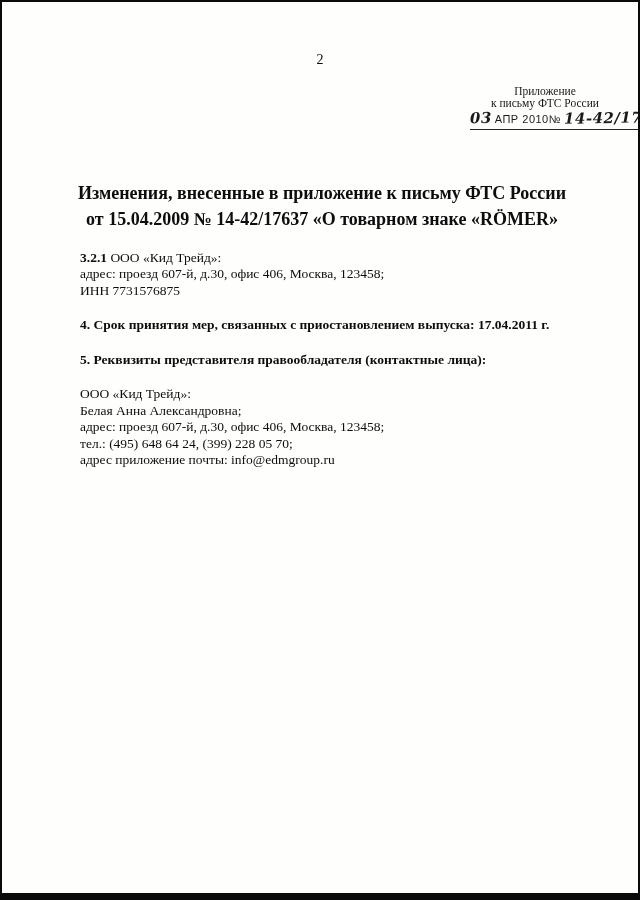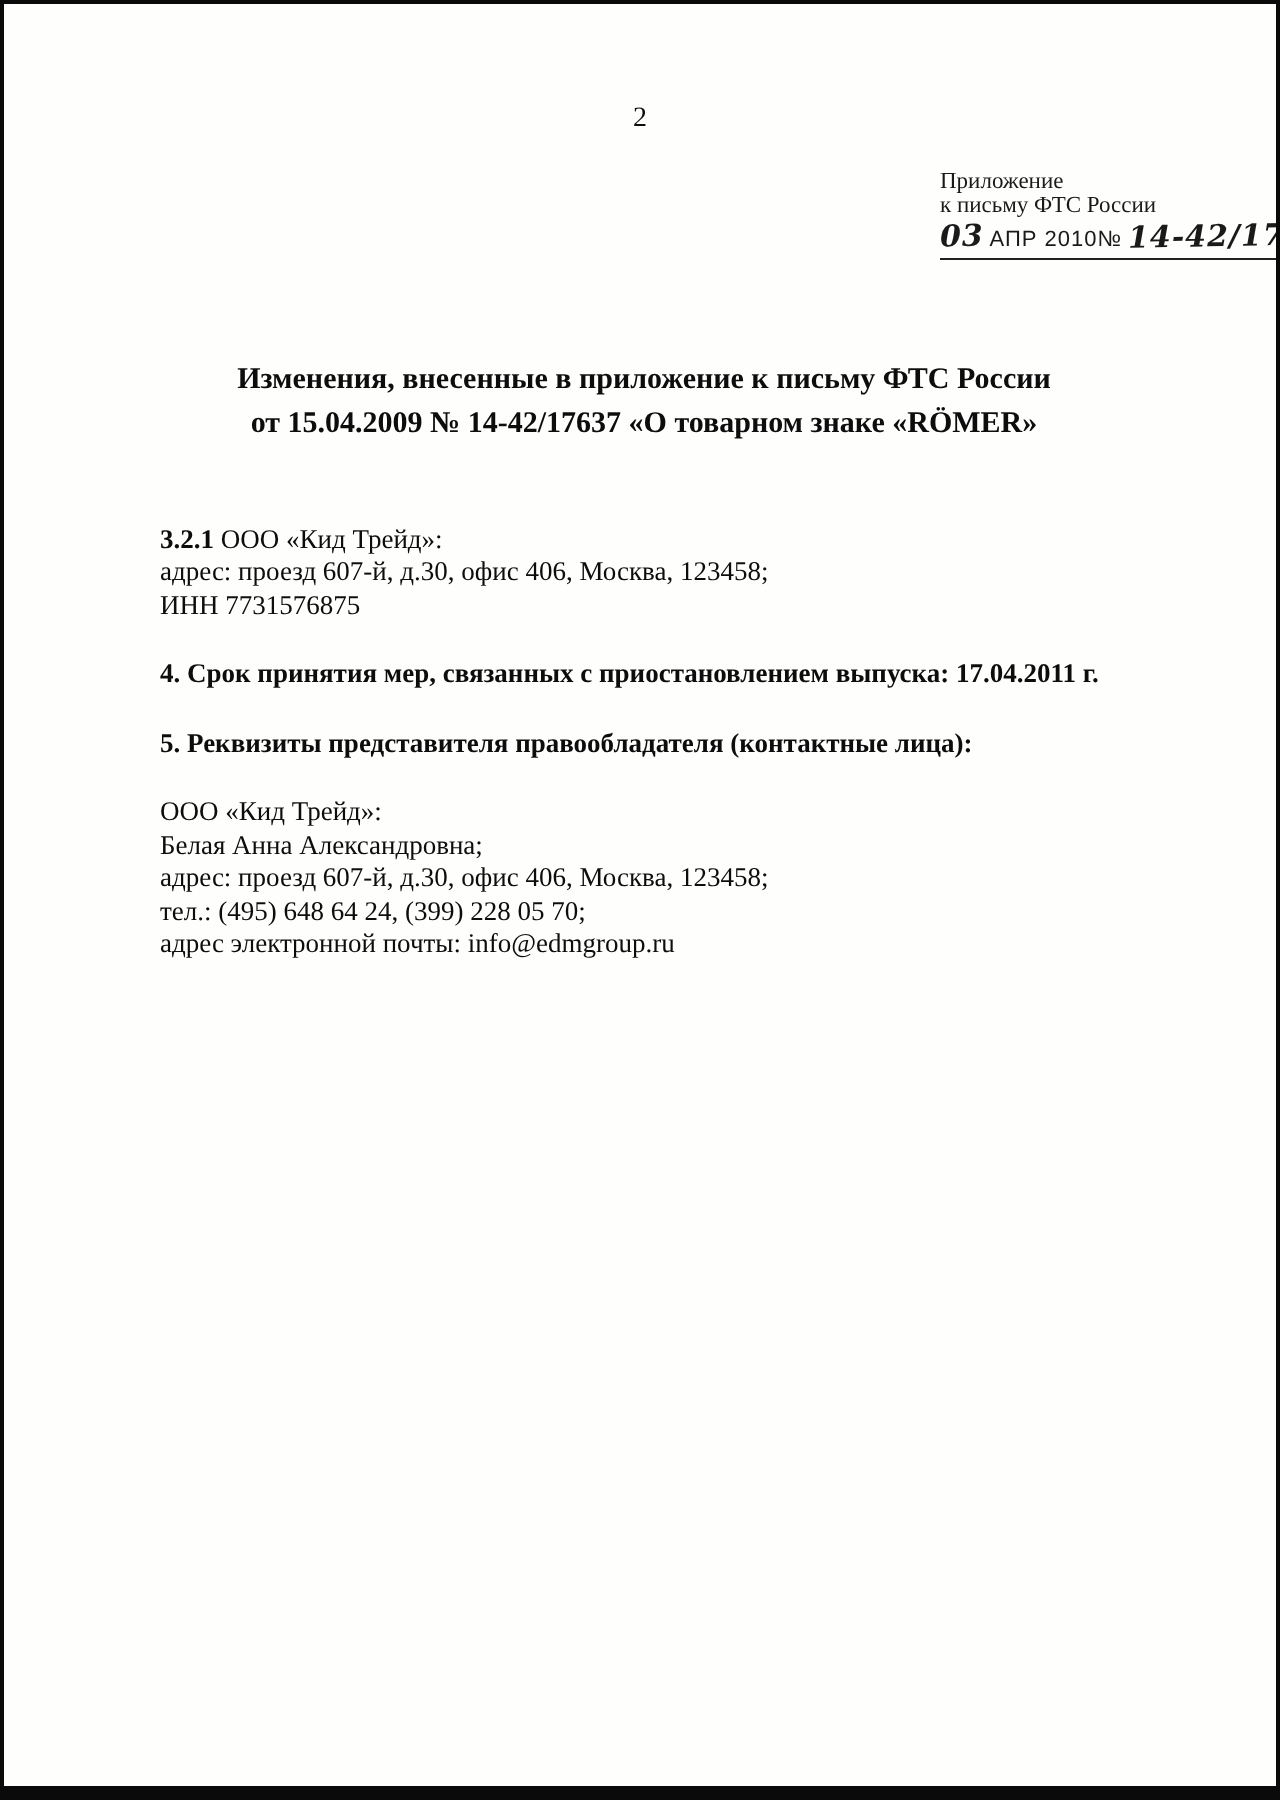--- a/index.html
+++ b/index.html
@@ -30,21 +30,21 @@
   }
   .stamp-block {
     position: absolute;
     top: 83px;
     left: 468px;
     width: 150px;
     font-size: 11.5px;
     line-height: 1.05;
     color: #1a1a1a;
   }
-  .stamp-block .stamp-line { white-space: nowrap; }
+  .stamp-block .stamp-line { white-space: nowrap; text-align: center; }
   .stamp-date-line {
     margin-top: 2px;
     white-space: nowrap;
     border-bottom: 1px solid #222;
     padding-bottom: 2px;
     display: inline-block;
   }
   .handwritten {
     font-family: "DejaVu Serif", serif;
     font-style: italic;
@@ -60,31 +60,30 @@
     font-size: 11px;
     letter-spacing: 0.5px;
   }
   .doc-title {
     position: absolute;
     top: 178px;
     left: 70px;
     width: 500px;
     text-align: center;
     font-weight: bold;
-    font-size: 15px;
+    font-size: 18px;
     line-height: 1.45;
   }
   .doc-body {
     position: absolute;
     top: 248px;
     left: 78px;
     width: 530px;
     font-size: 13.5px;
     line-height: 1.22;
-    margin-top: 12px;
   }
   .para { margin: 0; }
   .gap-md { height: 18px; }
   .bold { font-weight: bold; }
   .line { white-space: nowrap; }
 </style>
 </head>
 <body>
 
 <div class="page">
@@ -125,17 +124,17 @@
     <div class="gap-md"></div>
 
     <p class="para line">ООО «Кид Трейд»:</p>
 
     <p class="para line">Белая Анна Александровна;</p>
 
     <p class="para line">адрес: проезд 607-й, д.30, офис 406, Москва, 123458;</p>
 
     <p class="para line">тел.: (495) 648 64 24, (399) 228 05 70;</p>
 
-    <p class="para line">адрес электронной почты: info@edmgroup.ru</p>
+    <p class="para line">адрес приложение почты: info@edmgroup.ru</p>
 
   </div>
 
 </div>
 
 </body></html>

